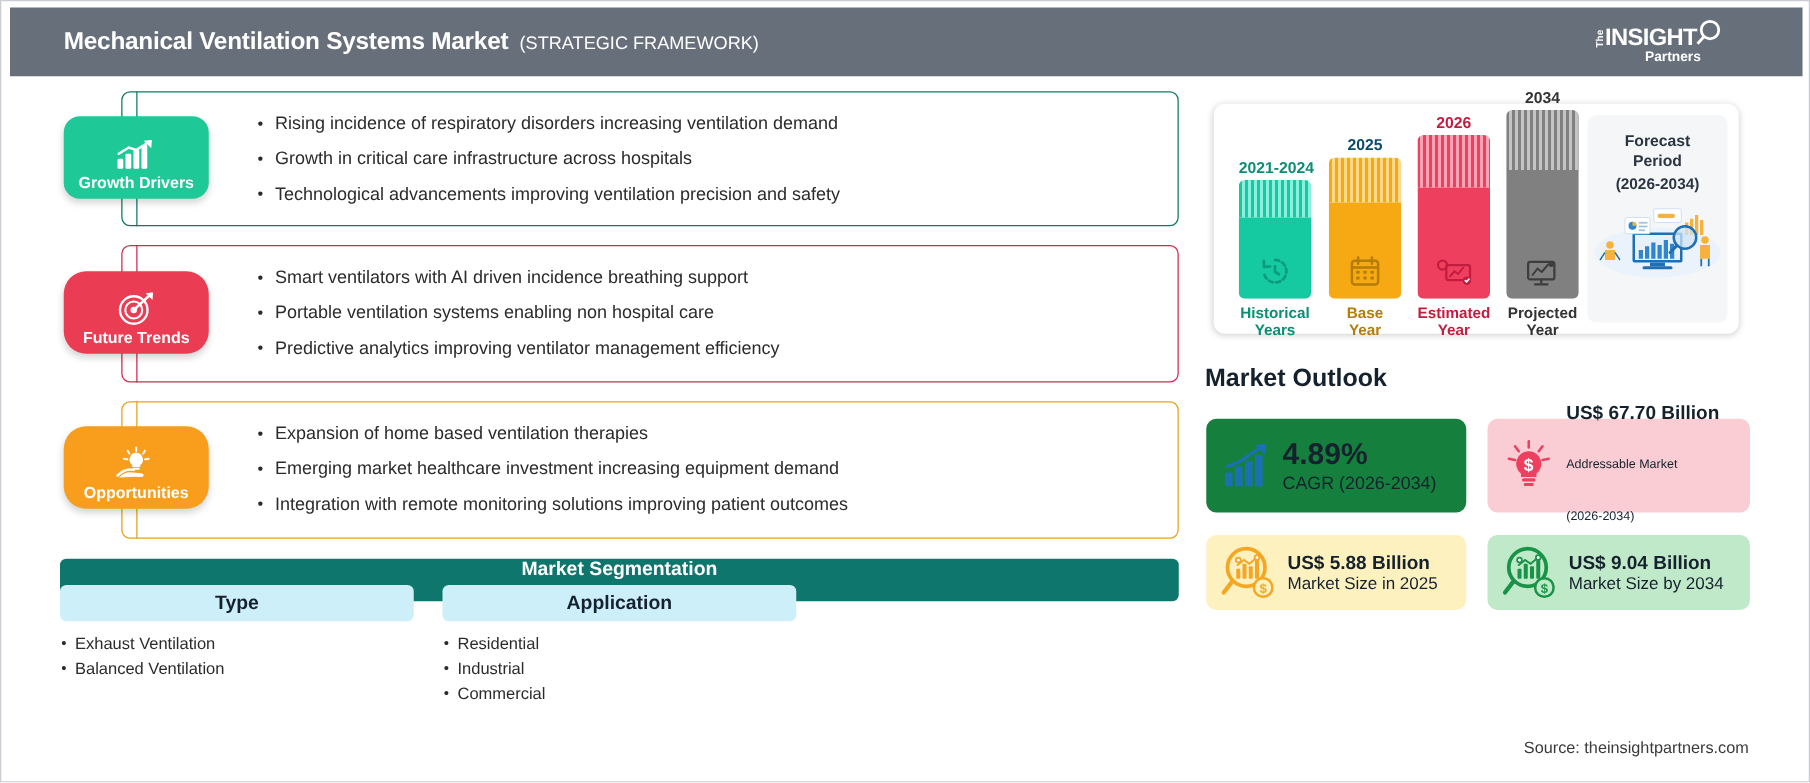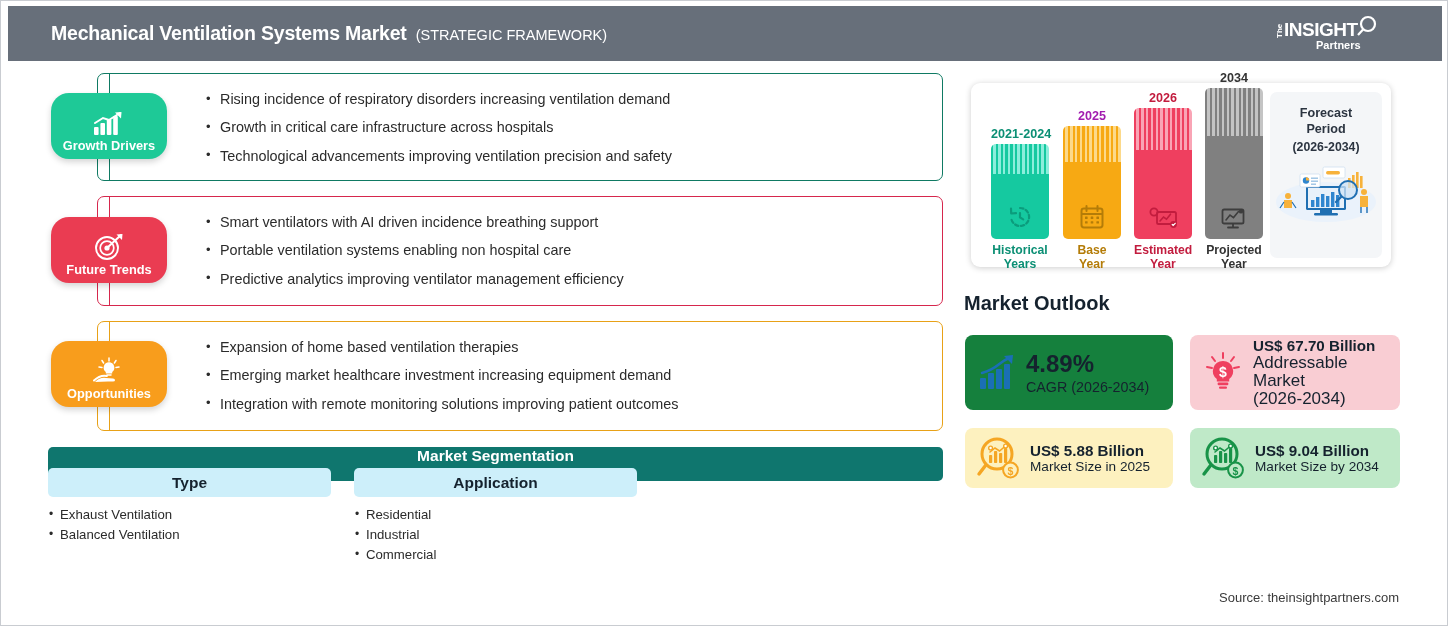--- a/index.html
+++ b/index.html
@@ -65,21 +65,21 @@
   .badge-label {
     color: #fff; font-size: 12.8px; font-weight: bold; line-height: 14px;
   }
   .badge-icon { margin-bottom: 2px; }
   .connector {
     position: absolute; left: 107.5px; width: 1.6px; z-index: 1;
   }
 
   
   #panel-growth { top: 72px; height: 108px; border: 1.3px solid #0f7a63; }
-  #badge-growth { top: 92px; background: #1ec997; }
+  #badge-growth { top: 92px; background: #1ec997; border-radius: 13px; }
   
   #panel-trends { top: 195px; height: 110px; border: 1.3px solid #d6274d; }
   #badge-trends { top: 216px; background: #ea3c52; }
   
   #panel-opps   { top: 320px; height: 110px; border: 1.3px solid #e8a117; }
   #badge-opps   { top: 340px; background: #f89d1c; }
 
   
   #seg-header {
     position: absolute; left: 47px; top: 446px;
@@ -164,21 +164,21 @@
     background: #15803d; padding-left: 12px;
   }
   #card-cagr .stat-big { font-size: 24px; }
   #card-cagr .stat-sub { font-size: 14.3px; margin-top: 1px; }
 
   #card-tam {
     left: 1189px; top: 334px; width: 210px; height: 75px;
     background: #f9cdd3; padding-left: 12px;
   }
   #card-tam .stat-big { font-size: 15.2px; }
-  #card-tam .stat-sub { font-size: 17px; line-height: 18px; }
+  #card-tam .stat-sub { font-size: 10px; line-height: 18px; margin-top: 24px; }
 
   #card-size25 {
     left: 964px; top: 427px; width: 208px; height: 60px;
     background: #fdf1bf; padding-left: 10px;
   }
   #card-size25 .stat-big { font-size: 15.2px; }
   #card-size25 .stat-sub { font-size: 13.6px; }
 
   #card-size34 {
     left: 1189px; top: 427px; width: 210px; height: 60px;
@@ -317,21 +317,21 @@
           </svg>
         </div>
       </div>
       <div class="tl-caption" style="color:#0b8f74;">
         <span>Historical</span><br>
         <span>Years</span>
       </div>
     </div>
 
     <div class="tl-bar-wrap" style="left:92px; top:26px;">
-      <div class="tl-year" style="color:#a21caf;">2025</div>
+      <div class="tl-year" style="color:#0c4a6e;">2025</div>
       <div class="tl-bar" style="height:113px;">
         <div class="tl-stripes" style="background:repeating-linear-gradient(90deg,#f7a913 0 2.4px,#fcd98a 2.4px 4.8px);"></div>
         <div class="tl-solid" style="background:#f7a913;">
           <svg class="tl-icon" width="26" height="26" viewBox="0 0 26 26">
             <rect x="2.5" y="4.5" width="21" height="19" rx="2.4" fill="none" stroke="#b47c08" stroke-width="2"></rect>
             <line x1="2.5" y1="10" x2="23.5" y2="10" stroke="#b47c08" stroke-width="2"></line>
             <line x1="7.5" y1="2" x2="7.5" y2="7" stroke="#b47c08" stroke-width="2" stroke-linecap="round"></line>
             <line x1="18.5" y1="2" x2="18.5" y2="7" stroke="#b47c08" stroke-width="2" stroke-linecap="round"></line>
             <g fill="#b47c08">
               <rect x="6" y="12.5" width="2.6" height="2.4" rx="0.5"></rect>

